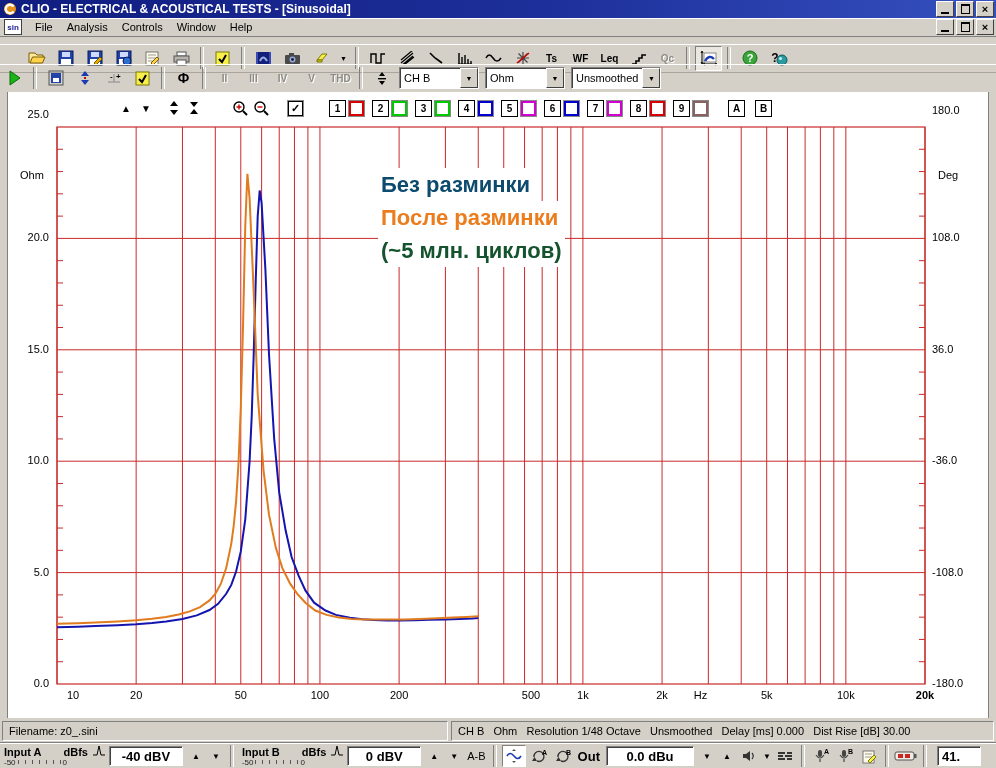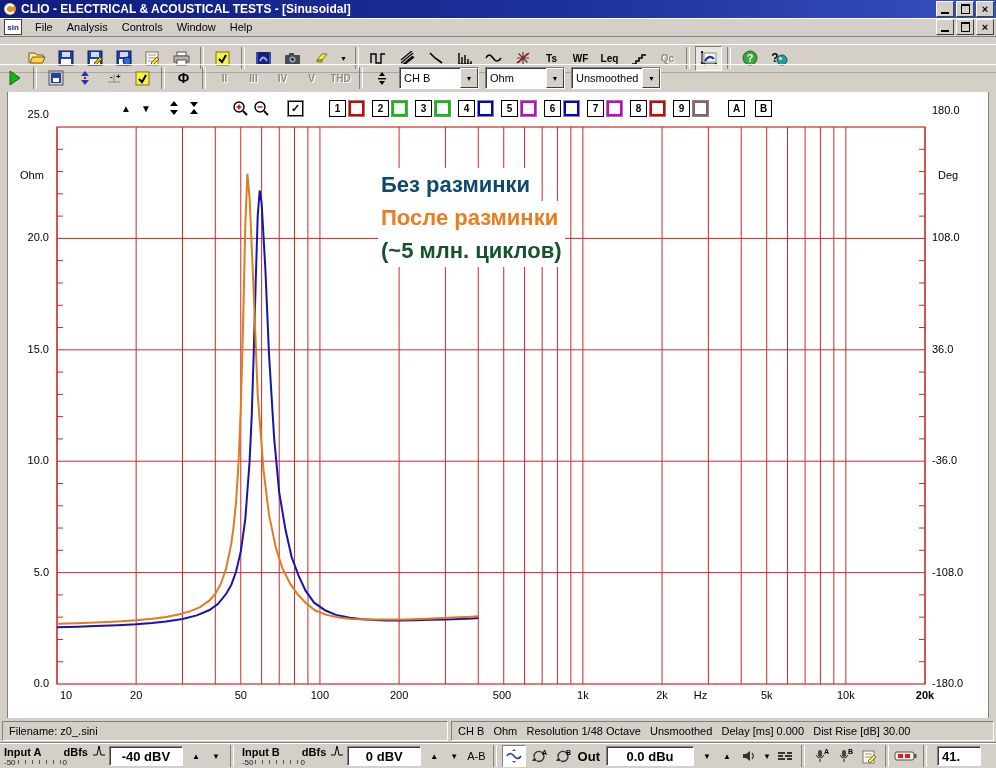--- a/index.html
+++ b/index.html
@@ -489,26 +489,26 @@
         <line x1="919" y1="57.27999999999997" x2="925" y2="57.27999999999997" stroke="#c92a2a"></line>
         <polyline points="57.0,535.2 77.8,534.7 95.4,534.1 117.6,533.2 136.2,532.3 152.1,531.0 166.1,529.4 182.5,526.9 196.8,523.4 209.5,518.0 218.1,511.8 226.2,501.8 231.3,492.9 236.1,479.5 240.8,459.4 245.3,427.1 249.6,369.2 251.7,324.6 253.7,262.3 255.8,186.5 257.7,124.1 259.7,98.5 261.6,110.8 265.4,177.6 269.0,262.3 274.2,346.9 279.2,400.4 285.6,438.3 291.6,465.0 298.7,483.9 305.4,498.4 314.1,510.7 325.5,518.5 335.9,522.9 349.9,525.8 362.4,527.2 373.6,528.1 387.1,528.5 399.1,528.5 415.1,528.3 429.1,527.8 445.4,527.4 459.7,526.9 472.4,526.5 478.3,526.1" fill="none" stroke="#1414b0" stroke-width="2"></polyline>
         <polyline points="57.0,531.8 77.8,531.2 95.4,530.5 117.6,529.4 136.2,528.3 152.1,526.7 166.1,524.9 178.6,522.5 189.8,519.4 200.1,515.1 209.5,508.4 215.3,501.8 220.9,491.7 226.2,476.1 231.3,451.6 233.7,433.8 236.1,409.3 238.5,371.4 240.8,315.7 243.1,231.1 245.3,133.0 247.4,81.8 249.6,106.3 253.7,199.9 257.7,302.4 263.5,378.1 269.0,422.7 275.9,456.1 282.4,476.1 290.1,491.7 297.3,501.8 305.4,510.7 315.3,518.5 326.6,522.9 338.8,525.6 351.7,526.9 364.7,527.4 377.1,527.6 390.2,527.6 404.7,527.4 419.9,526.9 437.5,526.3 452.8,525.6 466.2,524.9 478.3,524.3" fill="none" stroke="#e07b1e" stroke-width="2"></polyline>
       </svg>
 
     <div class="annot">
       <div class="annot-line" style="color: #0c4a6e;">Без разминки</div>
       <div class="annot-line" style="color: rgb(236, 125, 31);">После разминки</div>
       <div class="annot-line" style="color: #14532d;">(~5 млн. циклов)</div>
     </div>
-  <span class="xtick" style="left: 48px;">10</span>
+  <span class="xtick" style="left: 55px;">10</span>
       <span class="xtick" style="left: 118.155px;">20</span>
       <span class="xtick" style="left: 222.793px;">50</span>
       <span class="xtick" style="left: 301.948px;">100</span>
       <span class="xtick" style="left: 381.104px;">200</span>
-      <span class="xtick" style="left: 484px;">500</span>
+      <span class="xtick" style="left: 513px;">500</span>
       <span class="xtick" style="left: 564.896px;">1k</span>
       <span class="xtick" style="left: 644.052px;">2k</span>
       <span class="xtick" style="left: 682.476px;">Hz</span>
       <span class="xtick" style="left: 748.689px;">5k</span>
       <span class="xtick" style="left: 827.845px;">10k</span>
       <span class="xtick" style="left: 907px; font-weight: bold;">20k</span>
       <span class="ytl" style="top: 16px;">25.0</span>
       <span class="ytl" style="top: 139.4px;">20.0</span>
       <span class="ytl" style="top: 250.8px;">15.0</span>
       <span class="ytl" style="top: 362.2px;">10.0</span>

